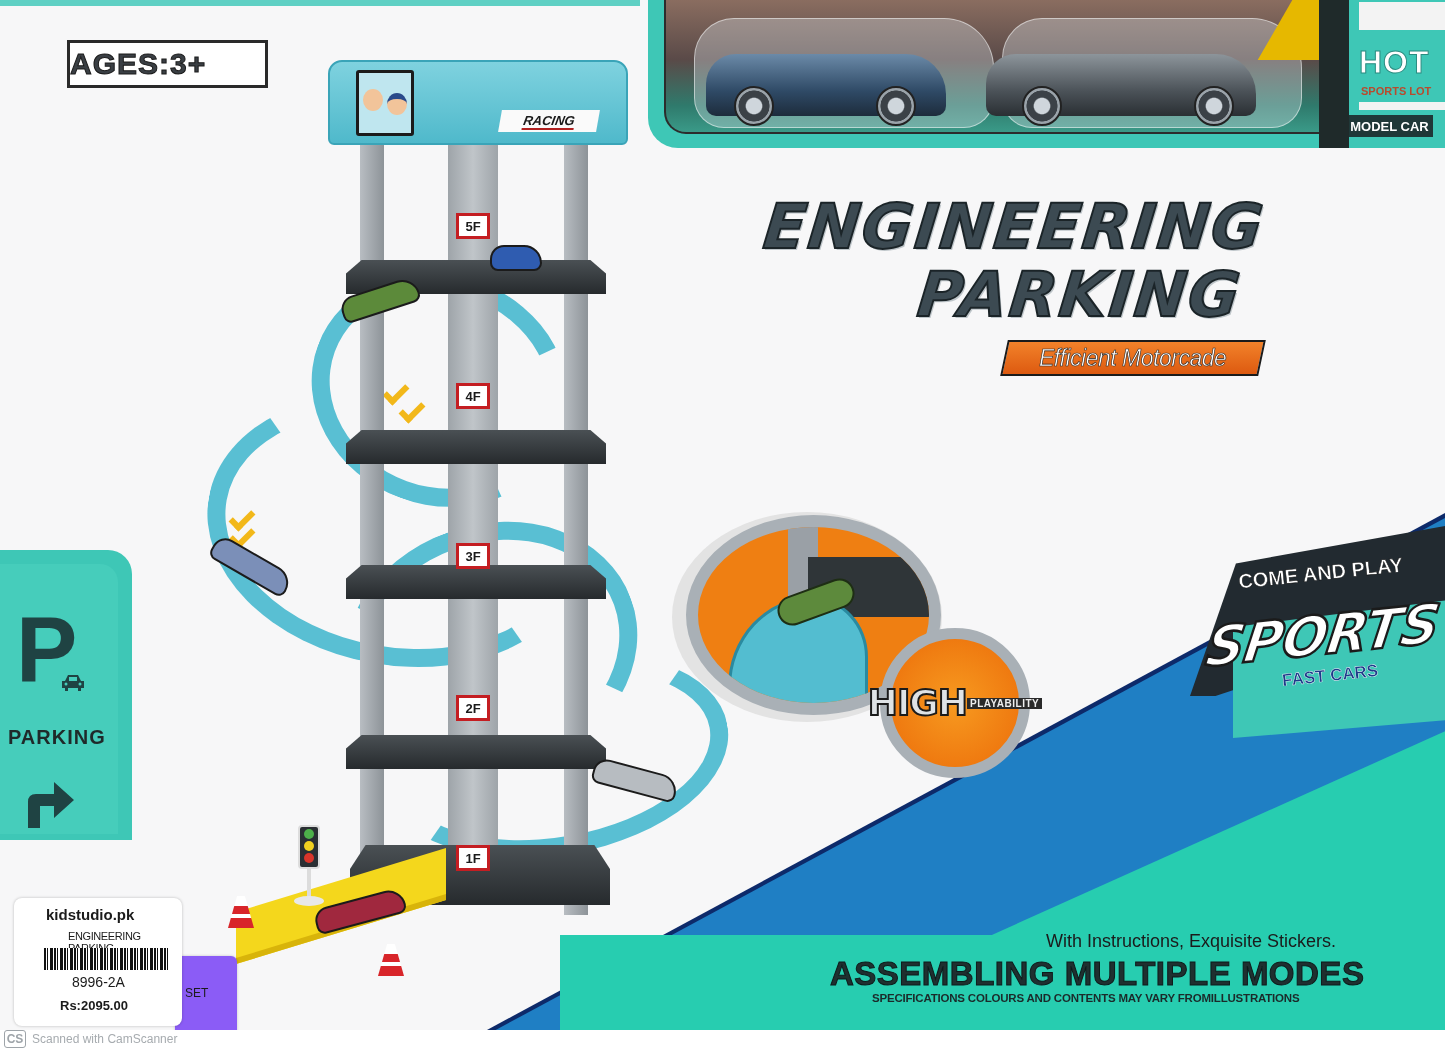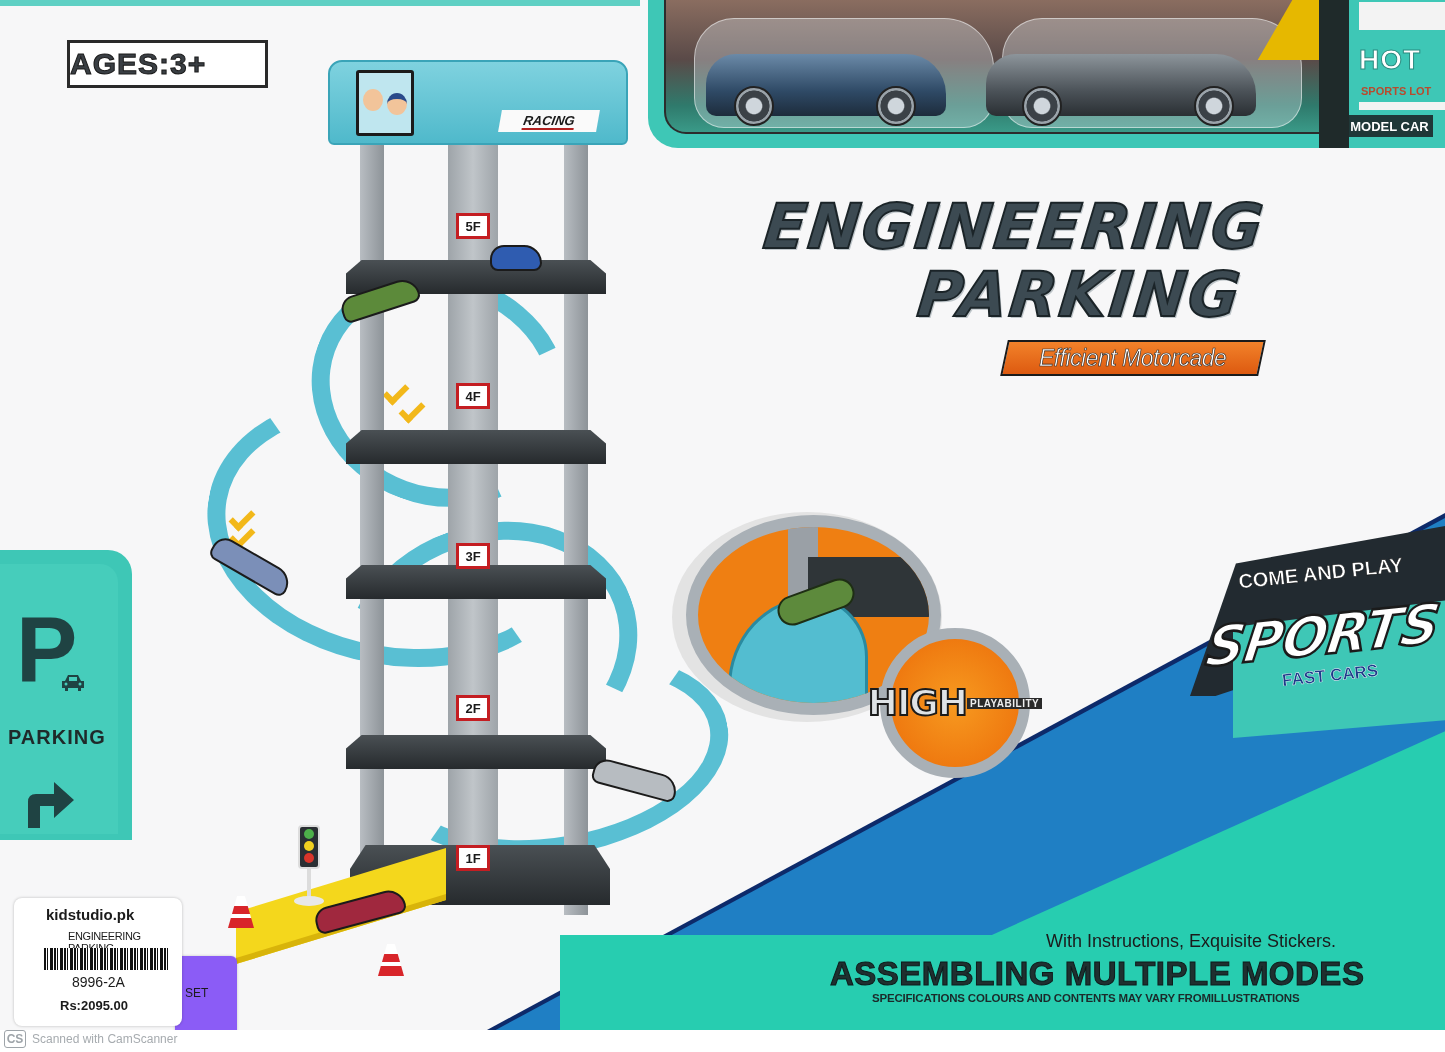--- a/index.html
+++ b/index.html
@@ -19,21 +19,21 @@
   .window-inner { position: absolute; left: 16px; top: 0; width: 660px; height: 134px; background: linear-gradient(180deg,#8a6d60 0%,#5a4a48 45%,#2f7a6c 80%,#3a9a88 100%); border-bottom-left-radius: 22px; border: 2px solid #2c2c2c; border-top: none; overflow: hidden; }
   .blister { position: absolute; top: 18px; height: 110px; border-radius: 40px 50px 30px 30px; background: rgba(220,230,235,0.35); border: 1px solid rgba(255,255,255,0.5); }
   .car { position: absolute; bottom: 16px; height: 62px; border-radius: 30px 40px 10px 10px; }
   .car-blue { left: 40px; width: 240px; background: linear-gradient(180deg,#6b8aa8 0%,#2f4a66 60%,#1d2c3c 100%); }
   .car-grey { left: 320px; width: 270px; background: linear-gradient(180deg,#8d959b 0%,#4b5258 60%,#2a2f33 100%); }
   .wheel { position: absolute; bottom: -10px; width: 40px; height: 40px; border-radius: 50%; background: radial-gradient(circle,#cfd6dc 0 30%,#3b4147 35% 60%,#9aa3aa 62% 100%); border: 2px solid #222; }
   .yellow-stripe { position: absolute; right: 100px; top: 0; width: 70px; height: 60px; background: #e6b800; transform: skewX(-30deg); }
   .dark-tray { position: absolute; right: 96px; top: 0; width: 30px; height: 148px; background: #1f2a2a; }
   .hot-panel { position: absolute; right: 0; top: 0; width: 96px; height: 148px; background: #3ec7b6; }
   .hot-bar-top { position: absolute; left: 10px; top: 2px; width: 86px; height: 28px; background: #f3f3f3; }
-  .hot-text { position: absolute; left: 10px; top: 44px; font-weight: 700; font-size: 28px; color: #ffffff; letter-spacing: 1px; -webkit-text-stroke: 1px #2a8c80; }
+  .hot-text { position: absolute; left: 10px; top: 44px; font-weight: 700; font-size: 32px; color: #ffffff; letter-spacing: 1px; -webkit-text-stroke: 1px #2a8c80; }
   .parking-lot-text { position: absolute; left: 12px; top: 85px; font-weight: 700; font-size: 11px; color: #b84b2e; }
   .hot-bar-bottom { position: absolute; left: 10px; top: 102px; width: 86px; height: 8px; background: #f3f3f3; }
   .model-car-bar { position: absolute; left: 0; top: 115px; width: 84px; height: 22px; background: #1f3838; display: flex; align-items: center; justify-content: center; padding-right: 3px; }
   .model-car-text { font-weight: 700; font-size: 13px; color: #ffffff; }
 
   
   .title-block { position: absolute; left: 760px; top: 196px; width: 540px; }
   .title-line { font-family: "DejaVu Sans", sans-serif; font-weight: 700; font-style: italic; color: #3c4a52; letter-spacing: 2px;
     -webkit-text-stroke: 2px #1b2428; text-shadow: 2px 2px 0 #bfc6ca, -1px -1px 0 #ffffff; line-height: 1; transform: skewX(-6deg); }
   .title-line-1 { font-size: 62px; margin-left: 4px; }

